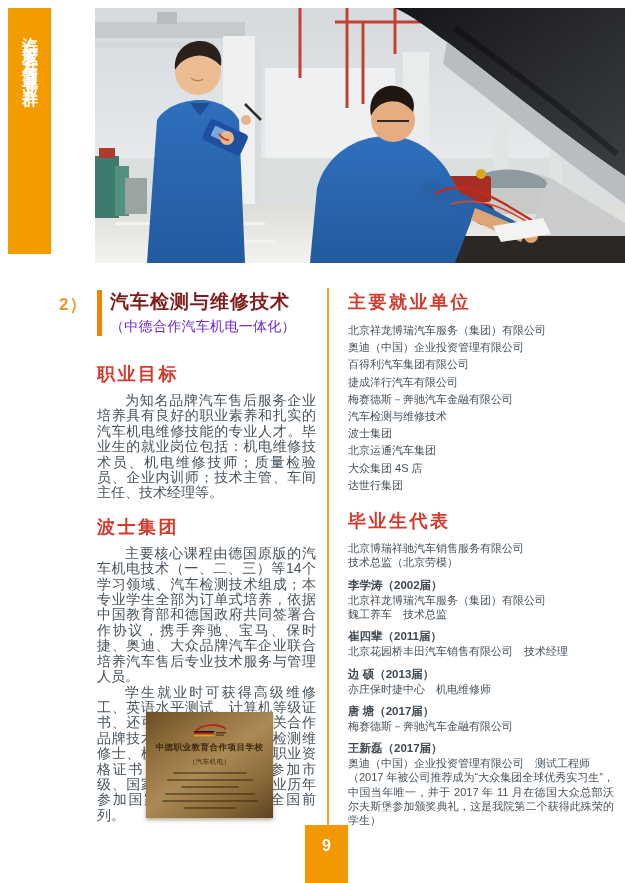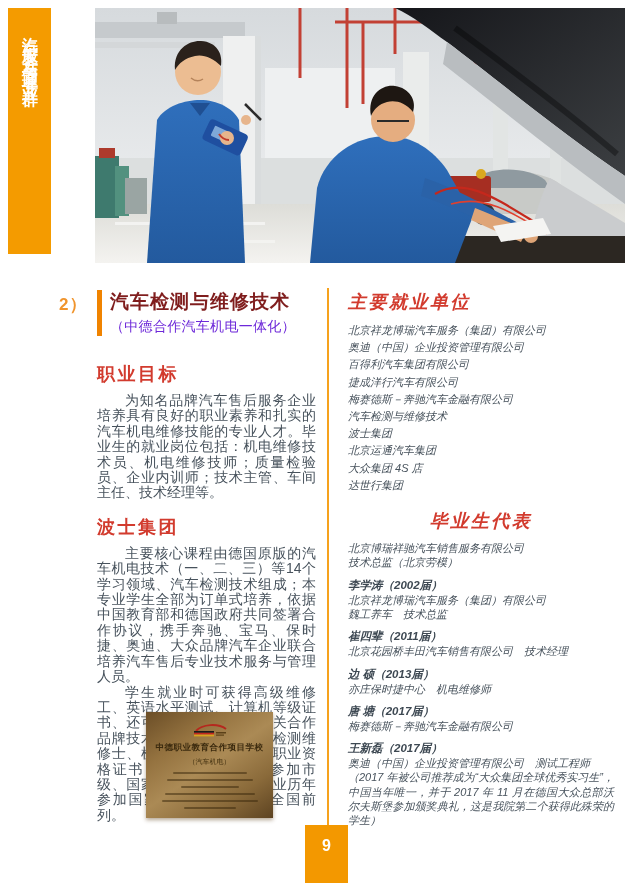--- a/index.html
+++ b/index.html
@@ -45,24 +45,24 @@
     background:linear-gradient(145deg,#6b4e27 0%,#957340 28%,#ab8a55 50%,#8a6a3a 76%,#5d4321 100%);
     box-shadow:0 2px 4px rgba(90,60,20,.45);
     display:flex; flex-direction:column; align-items:center;
     padding-top:10px; box-sizing:border-box;
   }
   .plaque-title { font-size:8.5px; font-weight:700; color:#3b2a0e; letter-spacing:.5px; margin-top:4px; }
   .plaque-sub { font-size:7px; color:#42300f; margin-top:3px; }
   .pl-line { height:2px; background:rgba(55,38,10,.5); margin-top:5px; border-radius:1px; }
   
   .divider { position:absolute; left:327px; top:288px; width:2px; height:537px; background:#f6a21d; }
-  .right-col { position:absolute; left:348px; top:290px; width:266px;font-style:italic; }
+  .right-col { position:absolute; left:348px; top:290px; width:266px; }
   .emp-list { margin-top:8px; }
   .emp-item { font-size:11px; line-height:17.2px; color:#47525c; }
-  .head-grad { margin-top:15px;text-align:center; }
+  .head-grad { margin-top:15px; }
   .grad-list { margin-top:3px; }
   .grad-entry { margin-top:8px; }
   .grad-name { font-size:11.5px; font-weight:700; color:#3d4852; }
   .grad-lines div { font-size:11px; line-height:14.3px; color:#47525c; text-align:justify; }
   
   .pagebox {
     position:absolute; left:305px; top:825px; width:43px; height:58px;
     background:#f39800; color:#ffffff; text-align:center;
     font-size:16px; font-weight:700; padding-top:12px; box-sizing:border-box;
   }

